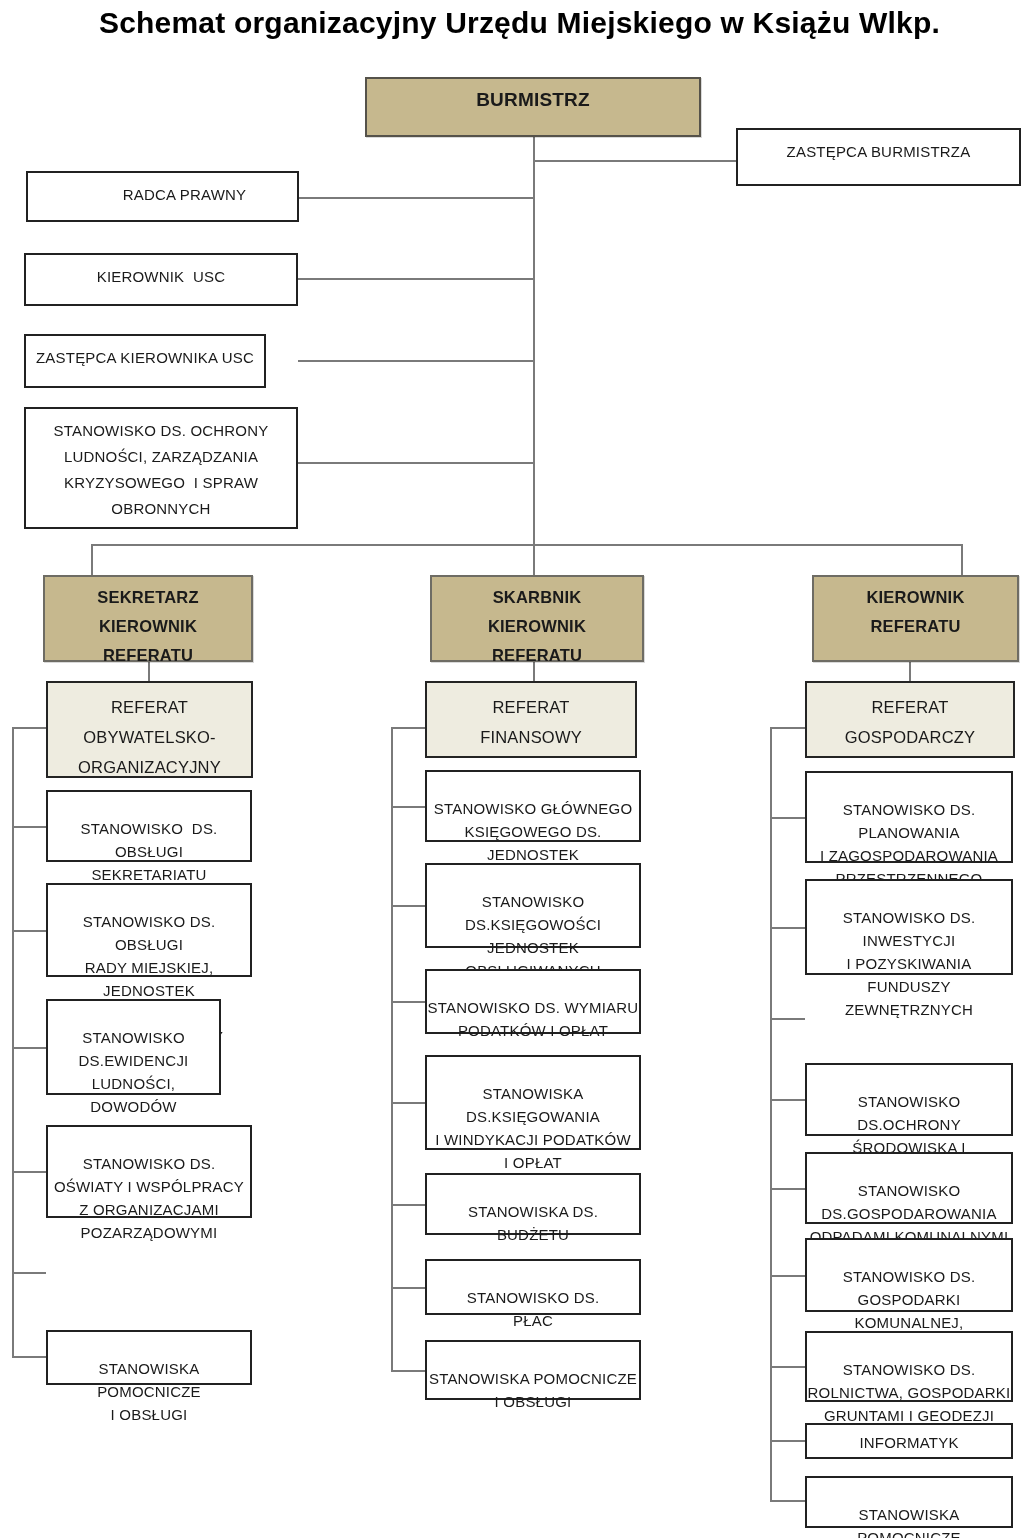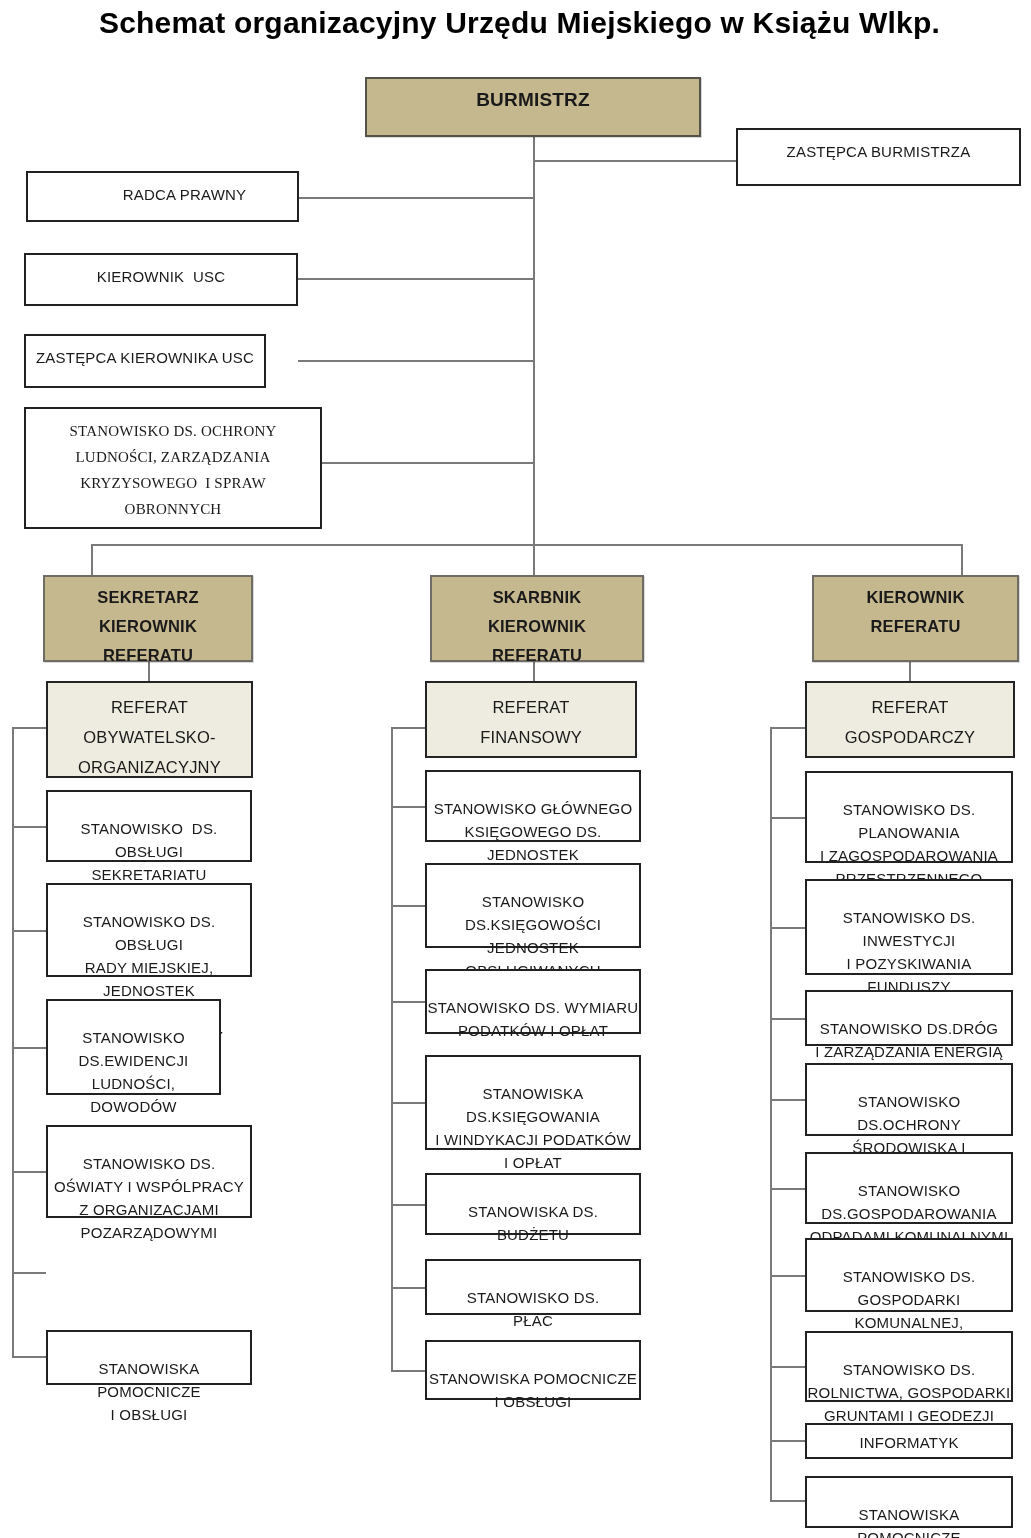--- a/index.html
+++ b/index.html
@@ -124,21 +124,21 @@
   <div class="conn h" style="left:770px; top:1440px; width:35px;"></div>
   <div class="conn h" style="left:770px; top:1500px; width:35px;"></div>
 
   <div class="node tan-lg" style="left:365px; top:77px; width:336px; height:60px;">BURMISTRZ</div>
 
   <div class="node single report" style="left:736px; top:128px; width:285px; height:58px;">ZASTĘPCA BURMISTRZA</div>
 
   <div class="node single report" style="left:26px; top:171px; width:273px; height:51px;padding-left:44px;">RADCA PRAWNY</div>
   <div class="node single report" style="left:24px; top:253px; width:274px; height:53px;">KIEROWNIK  USC</div>
   <div class="node single report" style="left:24px; top:334px; width:242px; height:54px;">ZASTĘPCA KIEROWNIKA USC</div>
-  <div class="node report" style="left:24px; top:407px; width:298px; height:122px;font-family:Liberation Serif, serif;">STANOWISKO DS. OCHRONY
+  <div class="node report" style="left:24px; top:407px; width:274px; height:122px;">STANOWISKO DS. OCHRONY
 LUDNOŚCI, ZARZĄDZANIA
 KRYZYSOWEGO  I SPRAW
 OBRONNYCH</div>
 
   <div class="node tan" style="left:43px; top:575px; width:210px; height:87px;">SEKRETARZ
 KIEROWNIK
 REFERATU</div>
   <div class="node tan" style="left:430px; top:575px; width:214px; height:87px;">SKARBNIK
 KIEROWNIK
 REFERATU</div>
@@ -191,22 +191,20 @@
 I OBSŁUGI</div>
 
   <div class="node" style="left:805px; top:771px; width:208px; height:92px;">STANOWISKO DS.
 PLANOWANIA
 I ZAGOSPODAROWANIA
 PRZESTRZENNEGO</div>
   <div class="node" style="left:805px; top:879px; width:208px; height:96px;">STANOWISKO DS.
 INWESTYCJI
 I POZYSKIWANIA FUNDUSZY
 ZEWNĘTRZNYCH</div>
-  <div class="node" style="left:805px; top:990px; width:208px; height:56px;">STANOWISKO DS.DRÓG
-I ZARZĄDZANIA ENERGIĄ</div>
   <div class="node" style="left:805px; top:1063px; width:208px; height:73px;">STANOWISKO DS.OCHRONY
 ŚRODOWISKA I GOSPODARKI
 WODNEJ</div>
   <div class="node" style="left:805px; top:1152px; width:208px; height:72px;">STANOWISKO
 DS.GOSPODAROWANIA
 ODPADAMI KOMUNALNYMI</div>
   <div class="node" style="left:805px; top:1238px; width:208px; height:74px;">STANOWISKO DS.
 GOSPODARKI KOMUNALNEJ,
 MIESZKANIOWEJ I SPORTU</div>
   <div class="node" style="left:805px; top:1331px; width:208px; height:71px;">STANOWISKO DS.

